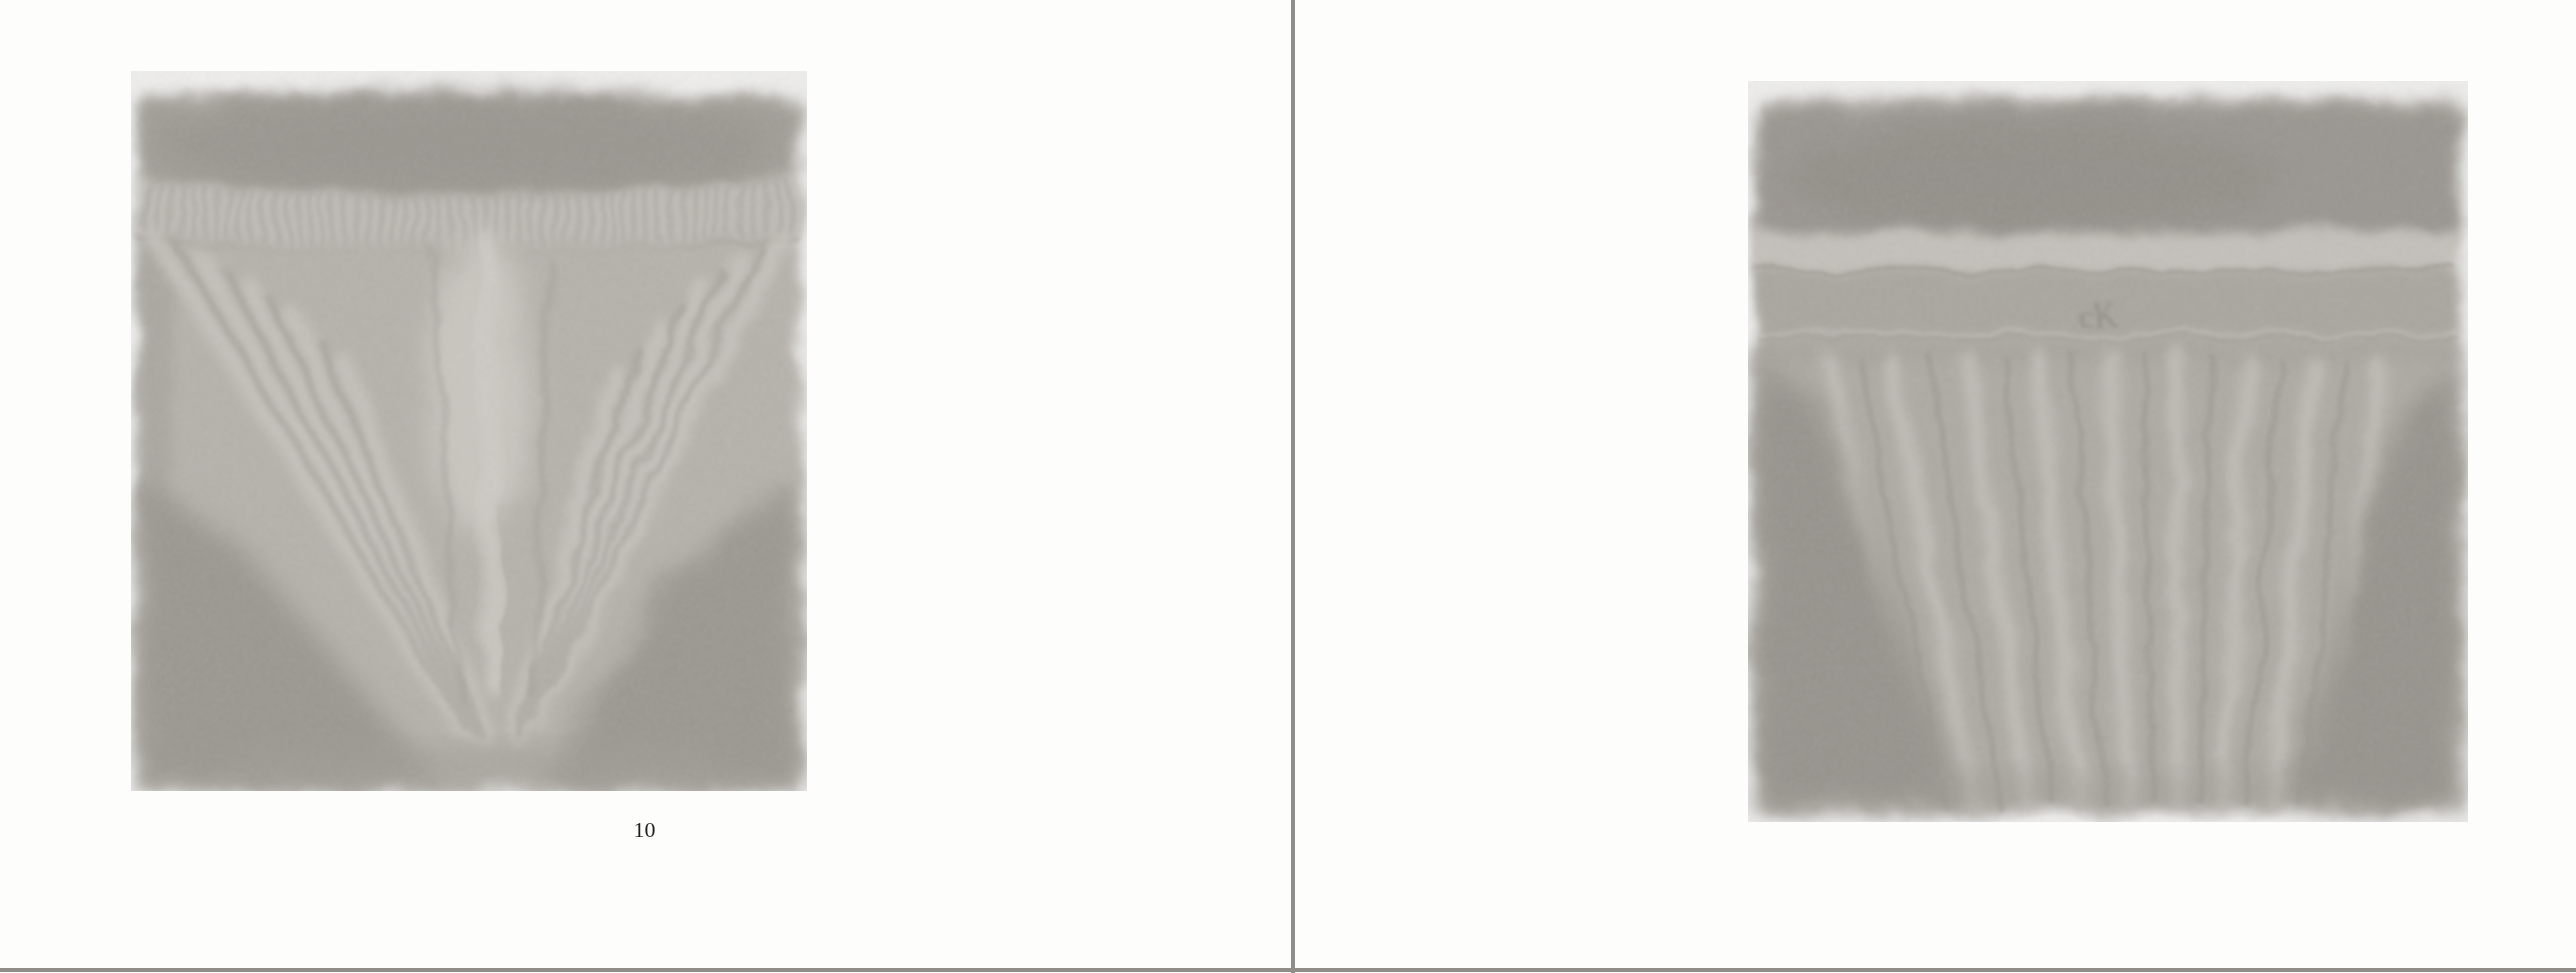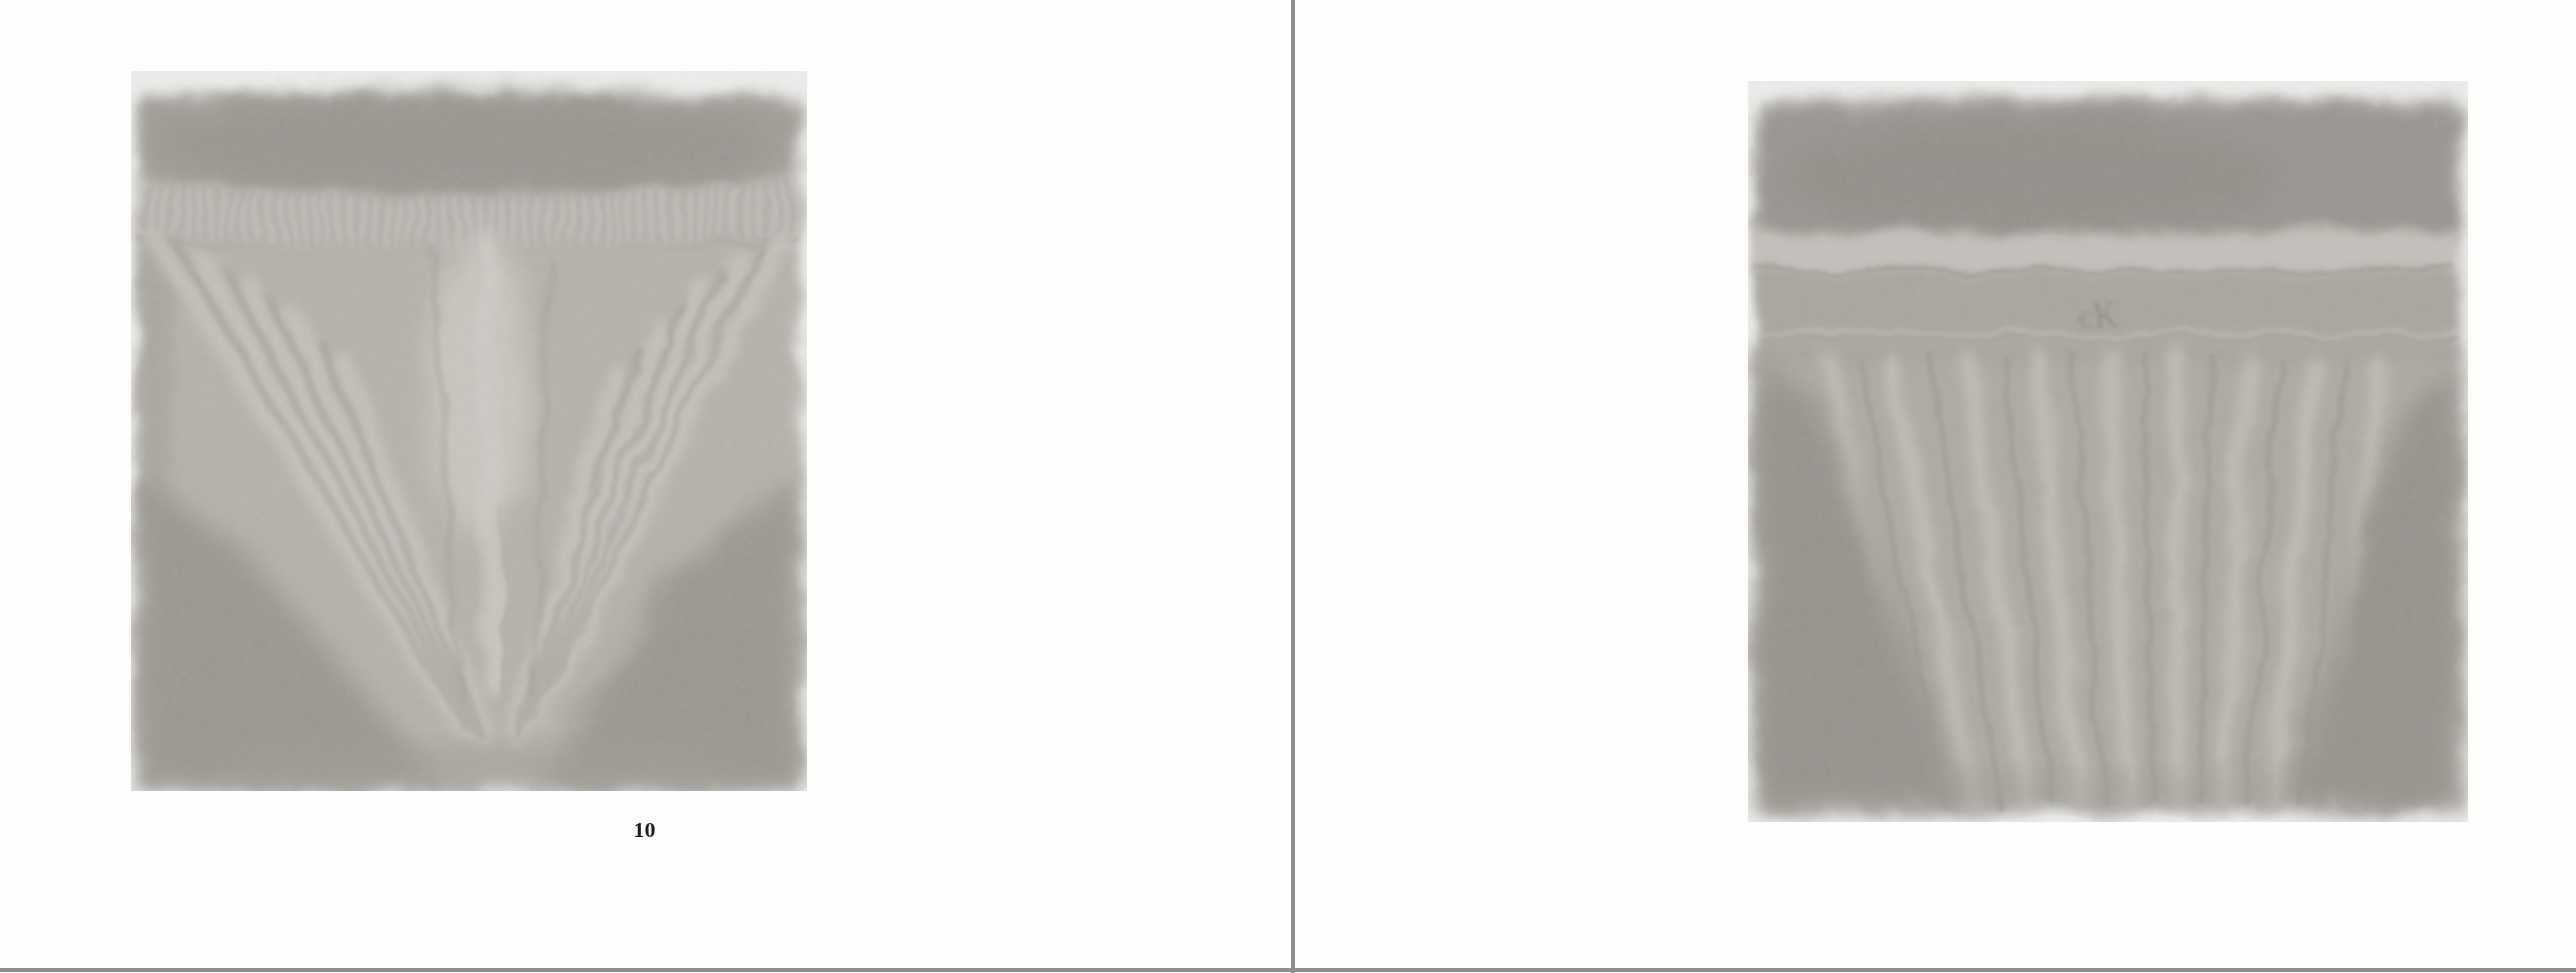--- a/index.html
+++ b/index.html
@@ -4,21 +4,21 @@
 <style>
   html,body{margin:0;padding:0;background:#e8e8e8;}
   .canvas{
     position:relative;
     width:2576px;height:974px;
     background:#fdfdfc;
     overflow:hidden;
     font-family:"Liberation Serif", serif;
     color:#232323;
   }
-  .page{position:absolute;top:0;height:974px;font-weight:bold;}
+  .page{position:absolute;top:0;height:974px;}
   .page.left{left:0;width:1291px;}
   .page.right{left:1295px;width:1281px;}
 
   .gutter{
     position:absolute;left:1291px;top:0;width:4.4px;height:974px;
     background:#8e8e8e;
   }
   .bottom-rule{
     position:absolute;left:0;top:968px;width:2576px;height:3.6px;
     background:#908d89;

